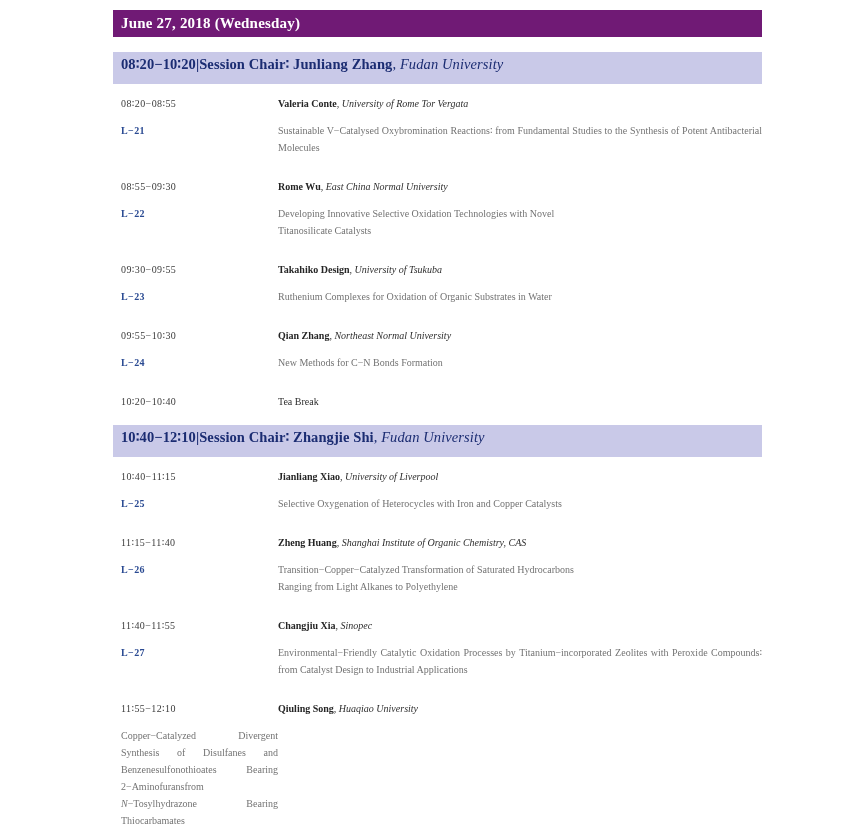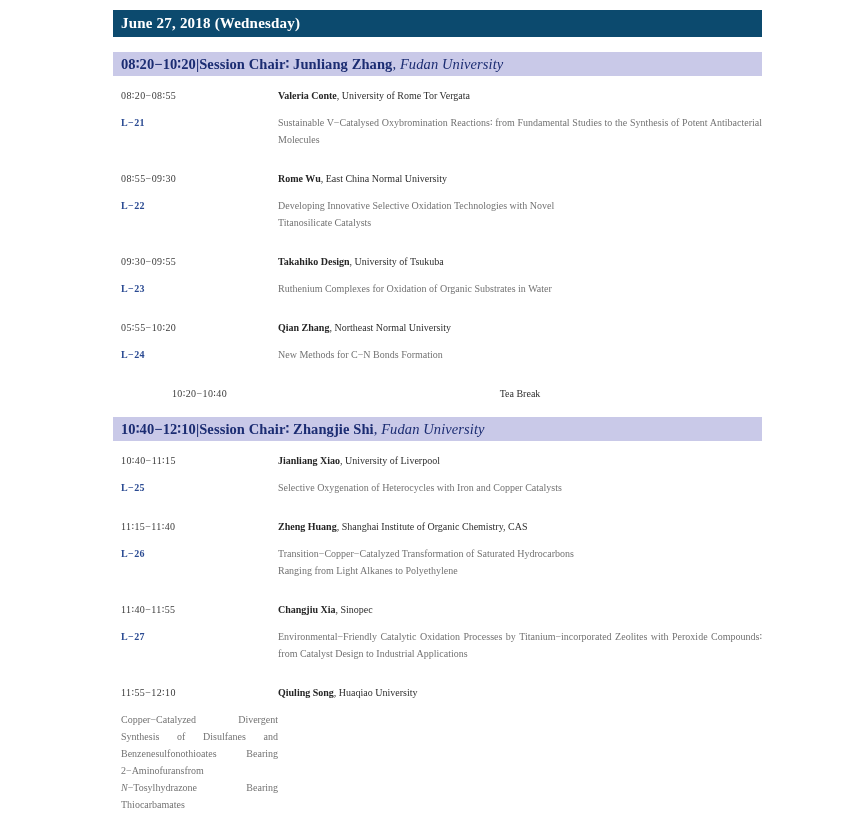--- a/index.html
+++ b/index.html
@@ -16,32 +16,32 @@
     position: relative;
     margin-left: 113px;
     width: 649px;
     padding-top: 10px;
     box-sizing: border-box;
   }
   
   .date-bar {
     height: 27px;
     line-height: 27px;
-    background: #0c4a6e;
+    background: #701a75;
     color: #ffffff;
     font-size: 15px;
     font-weight: bold;
     padding-left: 8px;
     box-sizing: border-box;
     letter-spacing: 0.2px;
   }
   
   .session { margin-top: 15px; }
   .session-bar {
-    height: 24px;
+    height: 32px;
     line-height: 24px;
     background: #c9c9e8;
     color: #1b2c72;
     font-size: 14.5px;
     padding-left: 8px;
     box-sizing: border-box;
     letter-spacing: 0.1px;
   }
   .session-bar b { font-weight: bold; }
   .session-bar i { font-style: italic; font-weight: normal; }
@@ -61,28 +61,28 @@
     color: #3b3b3b;
     letter-spacing: 0.4px;
     white-space: nowrap;
   }
   .code {
     color: #2a4a92;
     font-weight: bold;
     letter-spacing: 0.4px;
   }
   .speaker-name { font-weight: bold; color: #252525; }
-  .speaker-aff { color: #2e2e2e; }
+  .speaker-aff { font-style: italic; color: #2e2e2e; }
   .title {
     text-align: justify;
     text-align-last: left;
     color: #737373;
   }
   .title .it { font-style: italic; }
-  .row-break { margin-top: 22px; text-align: center; }
+  .row-break { margin-top: 22px; }
   .session:last-child .row-break { margin-top: 42px; }
 </style>
 </head>
 <body>
 
 <div class="page">
   <div class="date-bar">
     <span>June 27, 2018 (Wednesday)</span>
   </div>
   <div id="sessions">
@@ -113,21 +113,21 @@
             <div class="col-time">09∶30−09∶55</div>
             <div class="col-main"><span class="speaker-name">Takahiko Design</span><span>, </span><span class="speaker-aff">University of Tsukuba</span></div>
           </div>
           <div class="row row-title">
             <div class="col-time code">L−23</div>
             <div class="col-main title"><span>Ruthenium Complexes for Oxidation of Organic Substrates in Water</span></div>
           </div>
         </div>
         <div class="talk">
           <div class="row row-speaker">
-            <div class="col-time">05∶55−10∶20</div>
+            <div class="col-time">09∶55−10∶30</div>
             <div class="col-main"><span class="speaker-name">Qian Zhang</span><span>, </span><span class="speaker-aff">Northeast Normal University</span></div>
           </div>
           <div class="row row-title">
             <div class="col-time code">L−24</div>
             <div class="col-main title"><span>New Methods for C−N Bonds Formation</span></div>
           </div>
         </div>
         <div class="row row-break">
           <div class="col-time">10∶20−10∶40</div>
           <div class="col-main">Tea Break</div>

